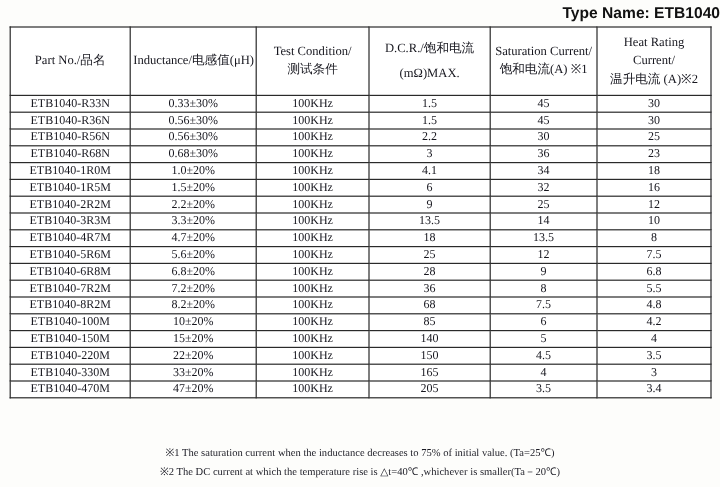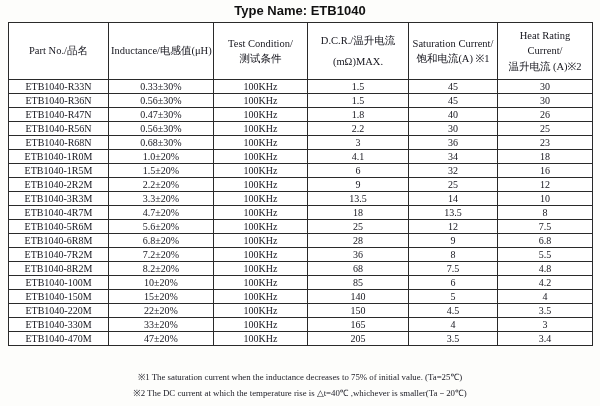--- a/index.html
+++ b/index.html
@@ -15,21 +15,21 @@
   .page {
     position: relative;
     width: 600px;
     height: 406px;
   }
   .doc-title {
     position: absolute;
     top: 3px;
     left: 0;
     width: 100%;
-    text-align: center;
+    text-align: right;
     font-family: "Liberation Sans", sans-serif;
     font-weight: bold;
     font-size: 13px;
     color: #111;
   }
   table.spec {
     position: absolute;
     top: 22px;
     left: 8px;
     width: 584px;
@@ -98,21 +98,21 @@
             <span class="hdr-line">Part No./品名</span>
           </th>
           <th>
             <span class="hdr-line">Inductance/电感值(μH)</span>
           </th>
           <th>
             <span class="hdr-line">Test Condition/</span>
             <span class="hdr-line">测试条件</span>
           </th>
           <th class="dcr-gap">
-            <span class="hdr-line">D.C.R./温升电流</span>
+            <span class="hdr-line">D.C.R./饱和电流</span>
             <span class="hdr-line">(mΩ)MAX.</span>
           </th>
           <th>
             <span class="hdr-line">Saturation Current/</span>
             <span class="hdr-line">饱和电流(A)  ※1</span>
           </th>
           <th>
             <span class="hdr-line">Heat Rating</span>
             <span class="hdr-line">Current/</span>
             <span class="hdr-line">温升电流 (A)※2</span>
@@ -128,28 +128,20 @@
           <td>45</td>
           <td>30</td>
         </tr>
         <tr>
           <td>ETB1040-R36N</td>
           <td>0.56±30%</td>
           <td>100KHz</td>
           <td>1.5</td>
           <td>45</td>
           <td>30</td>
-        </tr>
-        <tr>
-          <td>ETB1040-R47N</td>
-          <td>0.47±30%</td>
-          <td>100KHz</td>
-          <td>1.8</td>
-          <td>40</td>
-          <td>26</td>
         </tr>
         <tr>
           <td>ETB1040-R56N</td>
           <td>0.56±30%</td>
           <td>100KHz</td>
           <td>2.2</td>
           <td>30</td>
           <td>25</td>
         </tr>
         <tr>

